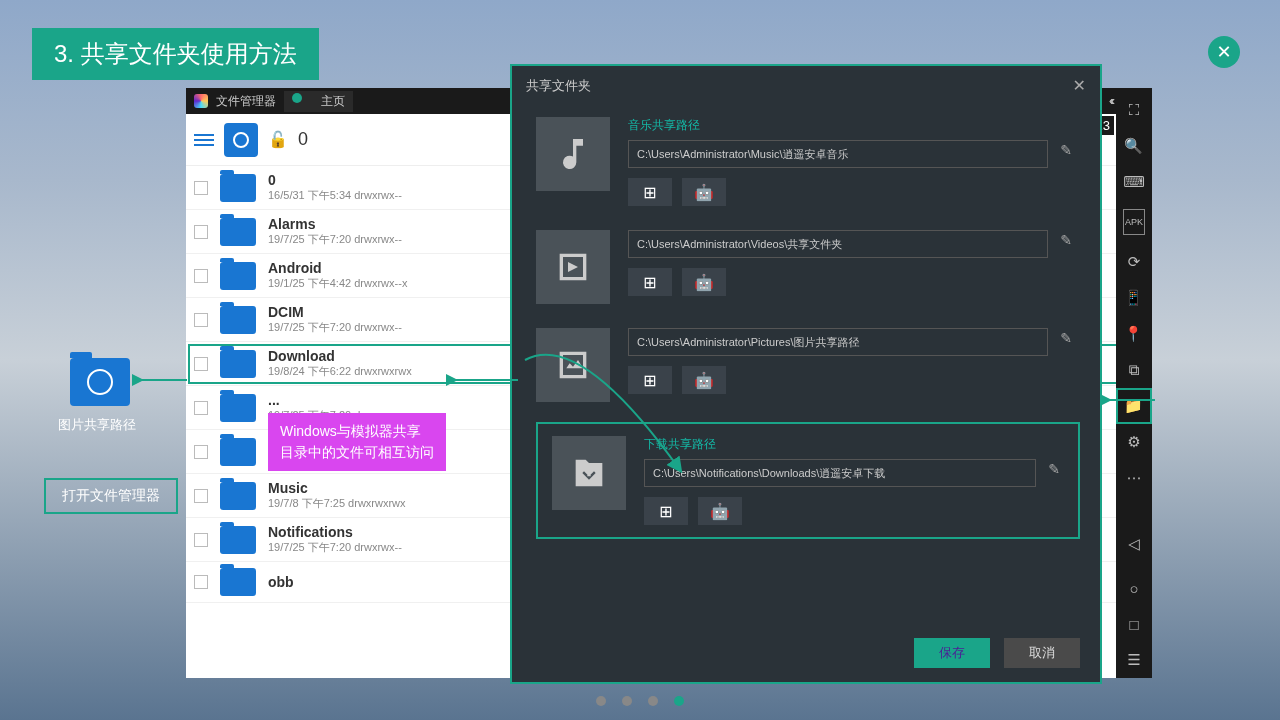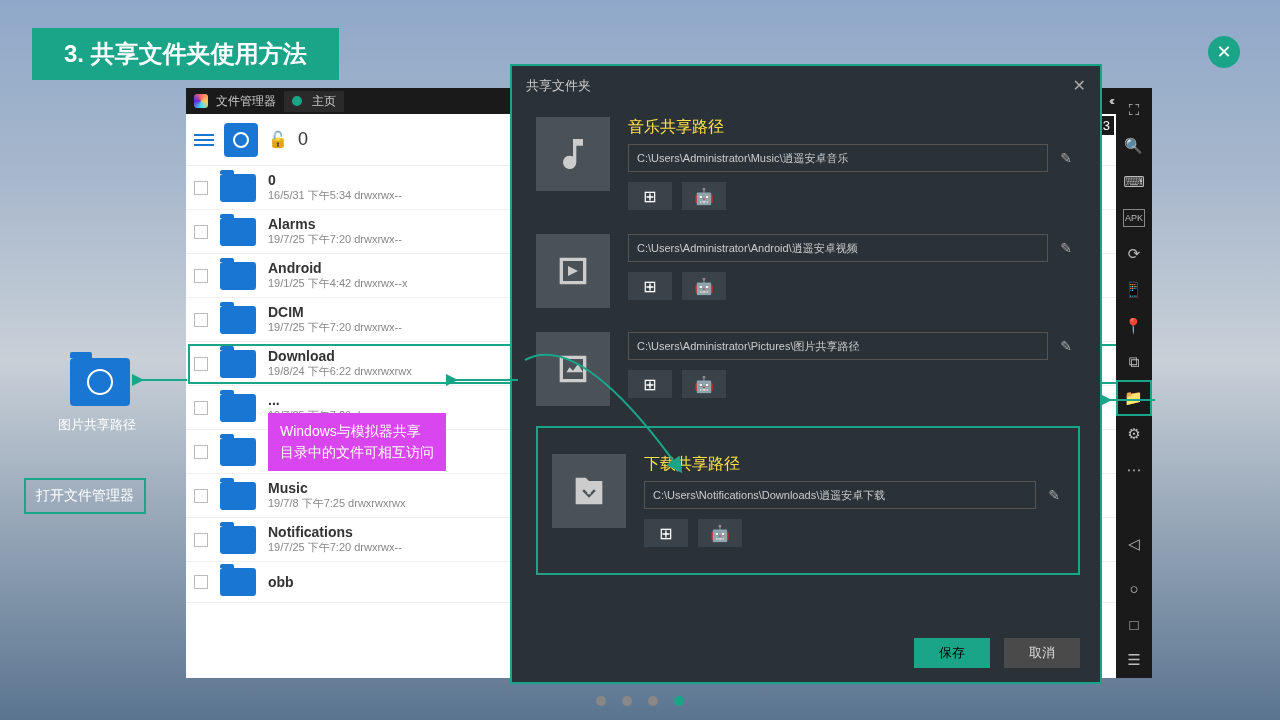--- a/index.html
+++ b/index.html
@@ -1,27 +1,27 @@
 <!DOCTYPE html>
 <html><head>
 <meta charset="utf-8">
 <style>
 *{box-sizing:border-box;margin:0;padding:0;font-family:"Microsoft YaHei",Arial,sans-serif}
 body{width:1280px;height:720px;overflow:hidden;background:linear-gradient(180deg,#8fa8c9 0%,#a8b8cc 25%,#c8d0d8 50%,#5a7490 100%);position:relative}
-.title-badge{position:absolute;top:28px;left:32px;background:#1aa589;color:#fff;font-size:24px;font-weight:700;padding:10px 32px}
+.title-badge{position:absolute;top:28px;left:32px;background:#1aa589;color:#fff;font-size:24px;font-weight:400;padding:10px 22px}
 .close-circle{position:absolute;top:36px;right:40px;width:32px;height:32px;border-radius:50%;background:#1aa589;display:flex;align-items:center;justify-content:center;color:#fff;font-size:18px;cursor:pointer}
 .fm-icon{position:absolute;top:358px;left:70px;width:60px;height:48px;background:#1976d2;border-radius:4px;display:flex;align-items:center;justify-content:center}
 .fm-icon::before{content:"";position:absolute;top:-6px;left:0;width:22px;height:6px;background:#1976d2;border-radius:2px 2px 0 0}
 .fm-icon-inner{width:26px;height:26px;border:2.5px solid #fff;border-radius:50%}
 .fm-label{position:absolute;top:416px;left:58px;color:#fff;font-size:13px}
-.fm-button{position:absolute;top:478px;left:24px;border:2px solid #1aa589;color:#fff;font-size:14px;padding:7px 10px;background:transparent}
+.fm-button{position:absolute;top:478px;left:44px;border:2px solid #1aa589;color:#fff;font-size:14px;padding:7px 16px;background:transparent}
 .emulator{position:absolute;top:88px;left:186px;width:938px;height:590px;background:#1a1a1a}
 .emu-titlebar{height:26px;background:#1a1a1a;display:flex;align-items:center;padding:0 8px;color:#ccc;font-size:12px;gap:8px}
 .emu-logo{width:14px;height:14px;background:conic-gradient(#ff6b6b,#feca57,#48dbfb,#5f27cd,#ff6b6b);border-radius:3px}
-.emu-tab{display:flex;align-items:center;gap:10px;padding:2px 8px}
+.emu-tab{display:flex;gap:19px;padding:2px 8px}
 .emu-tab.active{background:#2a2a2a}
 .green-dot{width:10px;height:10px;border-radius:50%;background:#1aa589}
 .emu-body{position:relative;height:calc(100% - 26px);background:#fff}
 .fm-header{height:52px;background:#fff;display:flex;align-items:center;padding:0 8px;gap:10px;border-bottom:1px solid #eee}
 .hamburger{width:20px;display:flex;flex-direction:column;gap:3px}
 .hamburger span{height:2px;background:#1976d2}
 .fm-app-icon{width:34px;height:34px;background:#1976d2;border-radius:4px;display:flex;align-items:center;justify-content:center}
 .fm-app-icon-inner{width:16px;height:16px;border:2px solid #fff;border-radius:50%}
 .lock{color:#bbb;font-size:16px}
 .path-zero{font-size:18px;color:#333;font-weight:500}
@@ -34,30 +34,30 @@
 .file-name{font-size:14px;font-weight:600;color:#333}
 .file-meta{font-size:11px;color:#888}
 .file-row.hl{outline:2px solid #1aa589;outline-offset:-4px}
 .tooltip{position:absolute;top:413px;left:268px;background:#d946ef;color:#fff;font-size:14px;padding:8px 12px;z-index:2;line-height:1.5}
 .dialog{position:absolute;top:64px;left:510px;width:592px;height:620px;background:#2a3238;border:2px solid #1aa589;z-index:3;color:#ccc}
 .dialog-title{display:flex;justify-content:space-between;align-items:center;padding:10px 14px;font-size:13px}
 .dialog-close{cursor:pointer;font-size:16px;color:#aaa}
 .share-row{display:flex;padding:12px 24px;gap:18px}
 .share-icon{width:74px;height:74px;background:#4a5258;display:flex;align-items:center;justify-content:center;flex-shrink:0}
 .share-body{flex:1}
-.share-label{font-size:16px;color:#fde047;margin-bottom:6px}
-.share-path-row{display:flex;gap:8px;align-items:center}
+.share-label{font-size:12px;color:#14b8a6;margin-bottom:6px}
+.share-path-row{display:flex;gap:8px;}
 .share-path{flex:1;height:28px;border:1px solid #555;background:transparent;color:#ccc;font-size:11px;padding:0 8px;display:flex;align-items:center}
 .edit-btn{width:20px;height:20px;color:#aaa;cursor:pointer;display:flex;align-items:center;justify-content:center;font-size:14px}
 .os-btns{display:flex;gap:10px;margin-top:10px}
 .os-btn{width:44px;height:28px;background:#3a424a;display:flex;align-items:center;justify-content:center;color:#fff;cursor:pointer}
-.share-row.hl{margin:8px 20px 8px 24px;border:2px solid #1aa589;padding:26px 14px}
+.share-row.hl{margin:8px 20px 8px 24px;border:2px solid #1aa589;padding:12px 14px}
 .dialog-footer{position:absolute;bottom:14px;right:20px;display:flex;gap:14px}
 .dlg-btn{width:76px;height:30px;display:flex;align-items:center;justify-content:center;font-size:13px;cursor:pointer}
-.btn-save{background:#1aa589;color:#000000}
+.btn-save{background:#1aa589;color:#4c1d95}
 .btn-cancel{background:#4a4a4a;color:#ddd}
 .right-toolbar{position:absolute;top:88px;right:128px;width:36px;height:590px;background:#1a1a1a;z-index:4;display:flex;flex-direction:column;align-items:center;padding-top:4px;gap:0}
 .rt-item{width:36px;height:36px;display:flex;align-items:center;justify-content:center;color:#bbb;font-size:15px;cursor:pointer}
 .rt-item.hl{border:2px solid #1aa589}
 .rt-bottom{margin-top:auto;margin-bottom:8px}
 .status-top{position:absolute;top:88px;right:164px;width:80px;height:26px;background:#1a1a1a;z-index:2;display:flex;align-items:center;justify-content:flex-end;padding-right:4px}
 .status-x{color:#ccc;font-size:14px;margin-right:8px}
 .status-chev{color:#ccc;font-size:12px;letter-spacing:-3px}
 .status-time{position:absolute;top:116px;right:166px;background:#1a1a1a;color:#fff;font-size:13px;padding:2px 4px;z-index:2}
 .dots{position:absolute;bottom:14px;left:50%;transform:translateX(-50%);display:flex;gap:16px}
@@ -193,21 +193,21 @@
 <div class="status-top">
   <span class="status-x">✕</span>
   <span class="status-chev">‹‹‹</span>
 </div>
 <div class="status-time">6:23</div>
 
 <div class="right-toolbar">
   <div class="rt-item">⛶</div>
   <div class="rt-item">🔍</div>
   <div class="rt-item">⌨</div>
-  <div class="rt-item" style="font-size:9px;border:1px solid #888;width:22px;height:18px;line-height:16px;text-align:center;margin:9px 0">APK</div>
+  <div class="rt-item" style="font-size:9px;border:1px solid #888;width:22px;height:26px;line-height:16px;text-align:center;margin:9px 0">APK</div>
   <div class="rt-item">⟳</div>
   <div class="rt-item">📱</div>
   <div class="rt-item">📍</div>
   <div class="rt-item">⧉</div>
   <div class="rt-item hl">📁</div>
   <div class="rt-item">⚙</div>
   <div class="rt-item">⋯</div>
   <div class="rt-item rt-bottom">◁</div>
   <div class="rt-item">○</div>
   <div class="rt-item">□</div>
@@ -240,21 +240,21 @@
   </div>
 
   <div class="share-row">
     <div class="share-icon">
         <svg class="ico" viewBox="0 0 24 24">
           <path d="M4 4h16v16H4V4zm2 2v12h12V6H6zm3 3l6 3-6 3V9z"></path>
         </svg>
       </div>
     <div class="share-body">
       <div class="share-path-row">
-        <div class="share-path">C:\Users\Administrator\Android\逍遥安卓视频</div>
+        <div class="share-path">C:\Users\Administrator\Videos\共享文件夹</div>
         <div class="edit-btn">✎</div>
       </div>
       <div class="os-btns">
         <div class="os-btn">⊞</div>
         <div class="os-btn">🤖</div>
       </div>
     </div>
   </div>
 
   <div class="share-row">

